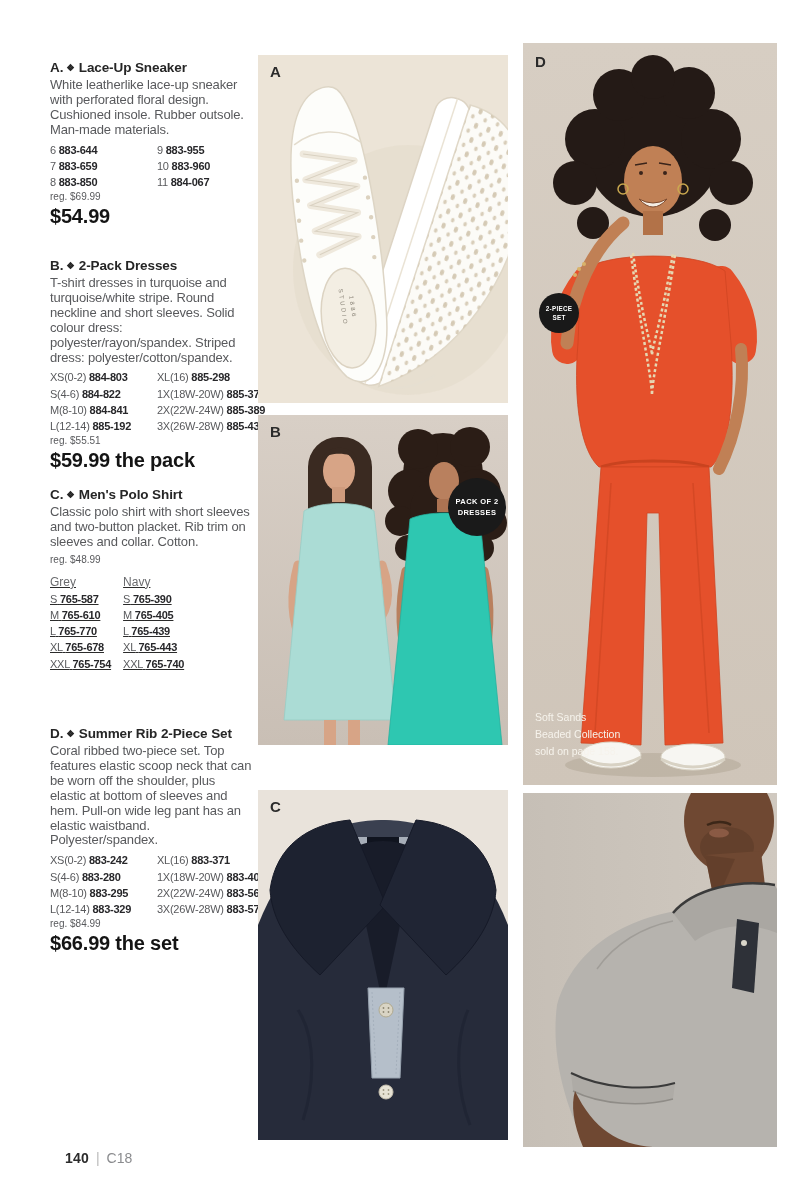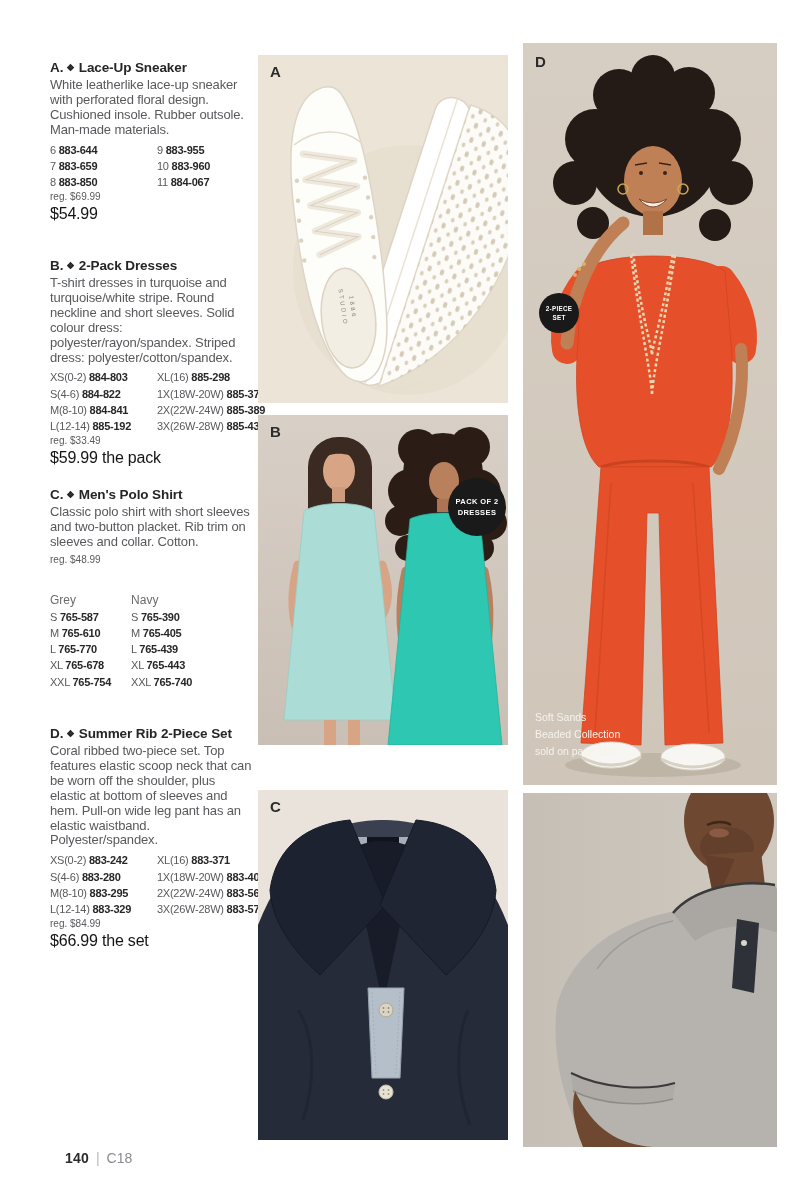--- a/index.html
+++ b/index.html
@@ -9,22 +9,22 @@
   }
   .section{position:absolute;left:50px;width:204px;}
   .p-head{font-size:13.5px;font-weight:bold;color:#262626;margin:0 0 3px;letter-spacing:-0.1px;}
   .p-sym{font-size:9.5px;vertical-align:1.5px;margin:0 4px 0 3px;}
   .p-desc{font-size:13px;line-height:14.9px;color:#58595c;margin:0 0 4px;letter-spacing:-0.15px;}
   .sku-grid{display:grid;grid-template-columns:90px auto;column-gap:17px;}
   .sku-item{font-size:11px;line-height:16.2px;color:#58595c;white-space:nowrap;letter-spacing:-0.25px;}
   .sku-size{color:#58595c;}
   .sku-code{font-weight:bold;color:#27272a;}
   .p-reg{font-size:10px;color:#58595c;margin:1px 0 3px;}
-  .p-price{font-size:16px;font-weight:normal;color:#141414;margin:2px 0 0;letter-spacing:-0.2px;}
-  .polo-table{display:flex;gap:20px;margin-top:27px;}
+  .p-price{font-size:20px;font-weight:bold;color:#141414;margin:2px 0 0;letter-spacing:-0.2px;}
+  .polo-table{display:flex;gap:12px;margin-top:9px;text-decoration:underline;}
   .polo-col-h{font-size:12px;color:#6a6b6e;line-height:17px;}
   .fig{position:absolute;overflow:hidden;background:#e9e2d6;}
   .fig svg{display:block;}
   .fig-a{left:258px;top:55px;width:250px;height:348px;}
   .fig-b{left:258px;top:415px;width:250px;height:330px;}
   .fig-c{left:258px;top:790px;width:250px;height:350px;}
   .fig-d{left:523px;top:43px;width:254px;height:742px;}
   .fig-e{left:523px;top:793px;width:254px;height:354px;}
   .footer{position:absolute;left:65px;top:1150px;font-size:14px;color:#8a8b8e;}
   .footer .pg{font-weight:bold;color:#2b2b2b;letter-spacing:0.2px;}
@@ -54,21 +54,21 @@
   <div class="sku-grid">
       <div class="sku-item"><span class="sku-size">XS(0-2)</span> <span class="sku-code">884-803</span></div>
       <div class="sku-item"><span class="sku-size">XL(16)</span> <span class="sku-code">885-298</span></div>
       <div class="sku-item"><span class="sku-size">S(4-6)</span> <span class="sku-code">884-822</span></div>
       <div class="sku-item"><span class="sku-size">1X(18W-20W)</span> <span class="sku-code">885-374</span></div>
       <div class="sku-item"><span class="sku-size">M(8-10)</span> <span class="sku-code">884-841</span></div>
       <div class="sku-item"><span class="sku-size">2X(22W-24W)</span> <span class="sku-code">885-389</span></div>
       <div class="sku-item"><span class="sku-size">L(12-14)</span> <span class="sku-code">885-192</span></div>
       <div class="sku-item"><span class="sku-size">3X(26W-28W)</span> <span class="sku-code">885-431</span></div>
     </div>
-  <p class="p-reg">reg. $33.49</p>
+  <p class="p-reg">reg. $55.51</p>
   <p class="p-price">$59.99 the pack</p>
 </div>
 
 <div class="section" style="top:487px">
   <h3 class="p-head"><span>C.</span><span class="p-sym">❖</span><span>Men's Polo Shirt</span></h3>
   <p class="p-desc">Classic polo shirt with short sleeves and two-button placket. Rib trim on sleeves and collar. Cotton.</p>
   <p class="p-reg">reg. $48.99</p>
   <div class="polo-table">
     <div>
       <div class="polo-col-h">Grey</div>

